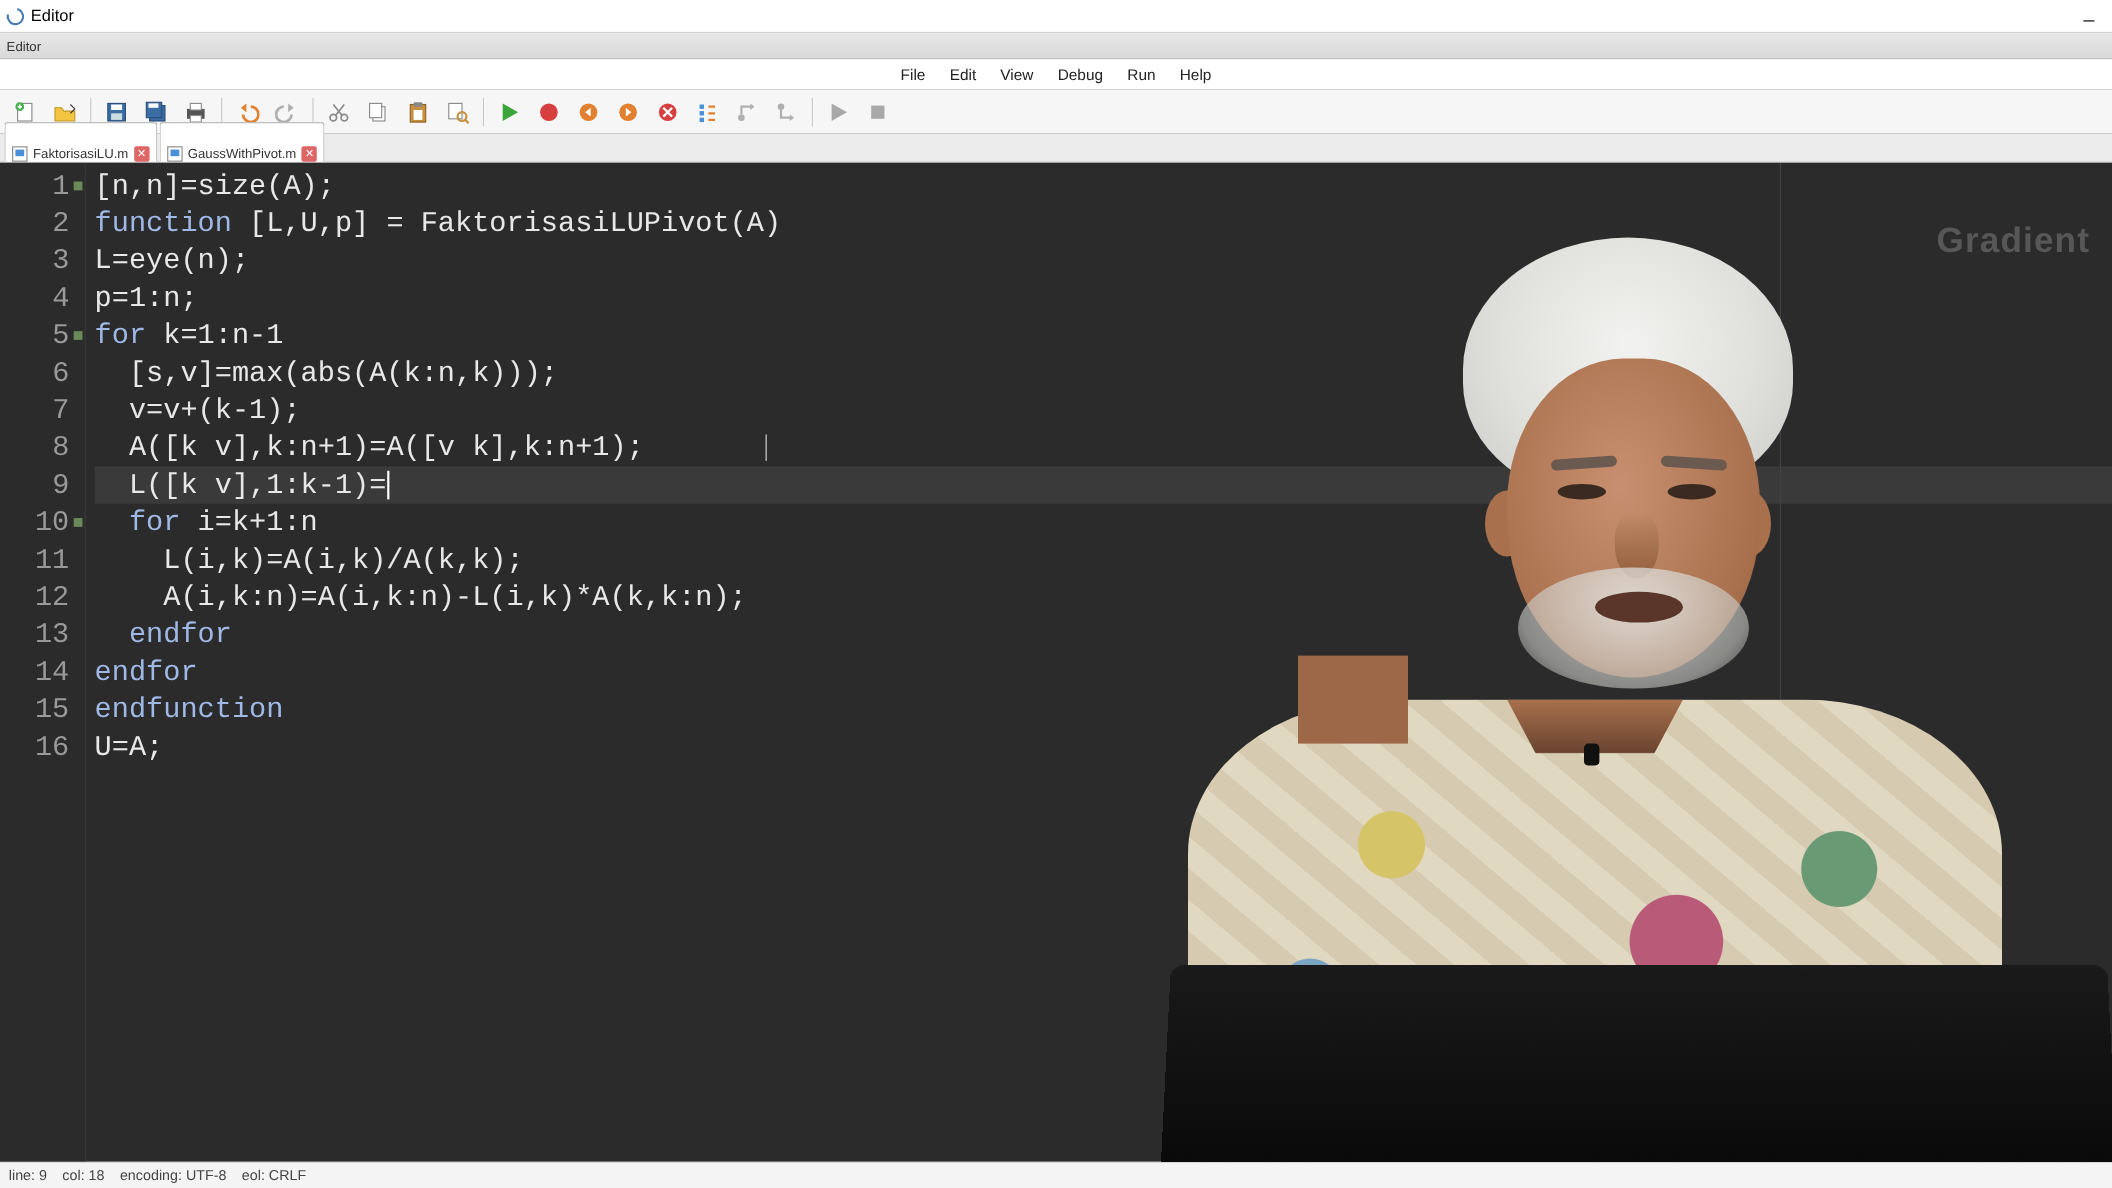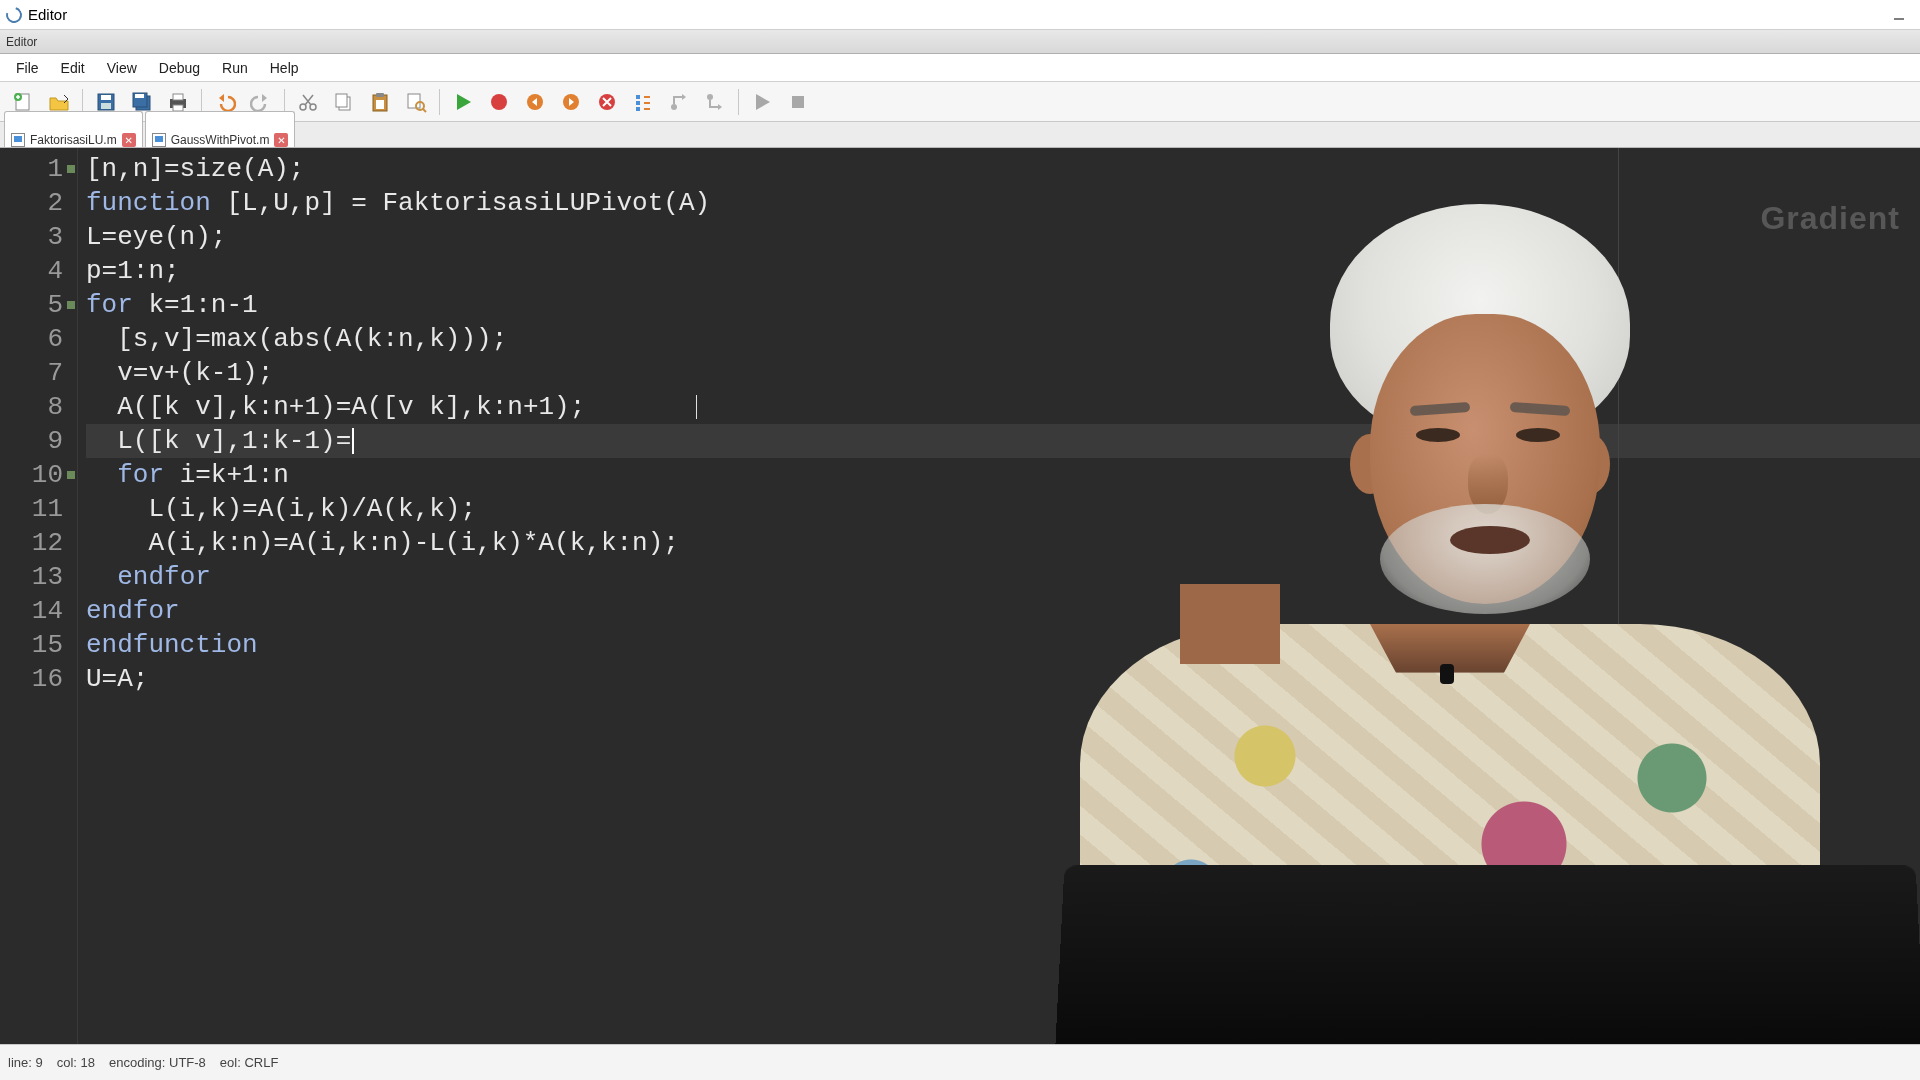--- a/index.html
+++ b/index.html
@@ -44,20 +44,21 @@
   color: #333;
 }
 .menubar {
   height: 28px;
   background: #fff;
   border-bottom: 1px solid #d0d0d0;
   display: flex;
   align-items: center;
   padding: 0 6px;
   gap: 2px;
+  justify-content: center;
 }
 .menu-item {
   padding: 4px 10px;
   font-size: 14px;
   color: #222;
   border-radius: 2px;
 }
 .toolbar {
   height: 40px;
   background: #f6f6f6;
@@ -310,21 +311,21 @@
 .watermark {
   position: absolute;
   right: 20px;
   top: 52px;
   font-size: 32px;
   font-weight: 600;
   color: rgba(170,170,170,0.35);
   letter-spacing: 1px;
 }
 .statusbar {
-  height: 36px;
+  height: 24px;
   background: #f4f4f4;
   border-top: 1px solid #c8c8c8;
   display: flex;
   align-items: center;
   padding: 0 8px;
   gap: 14px;
   font-size: 13px;
   color: #444;
 }
 svg { display: block; }

